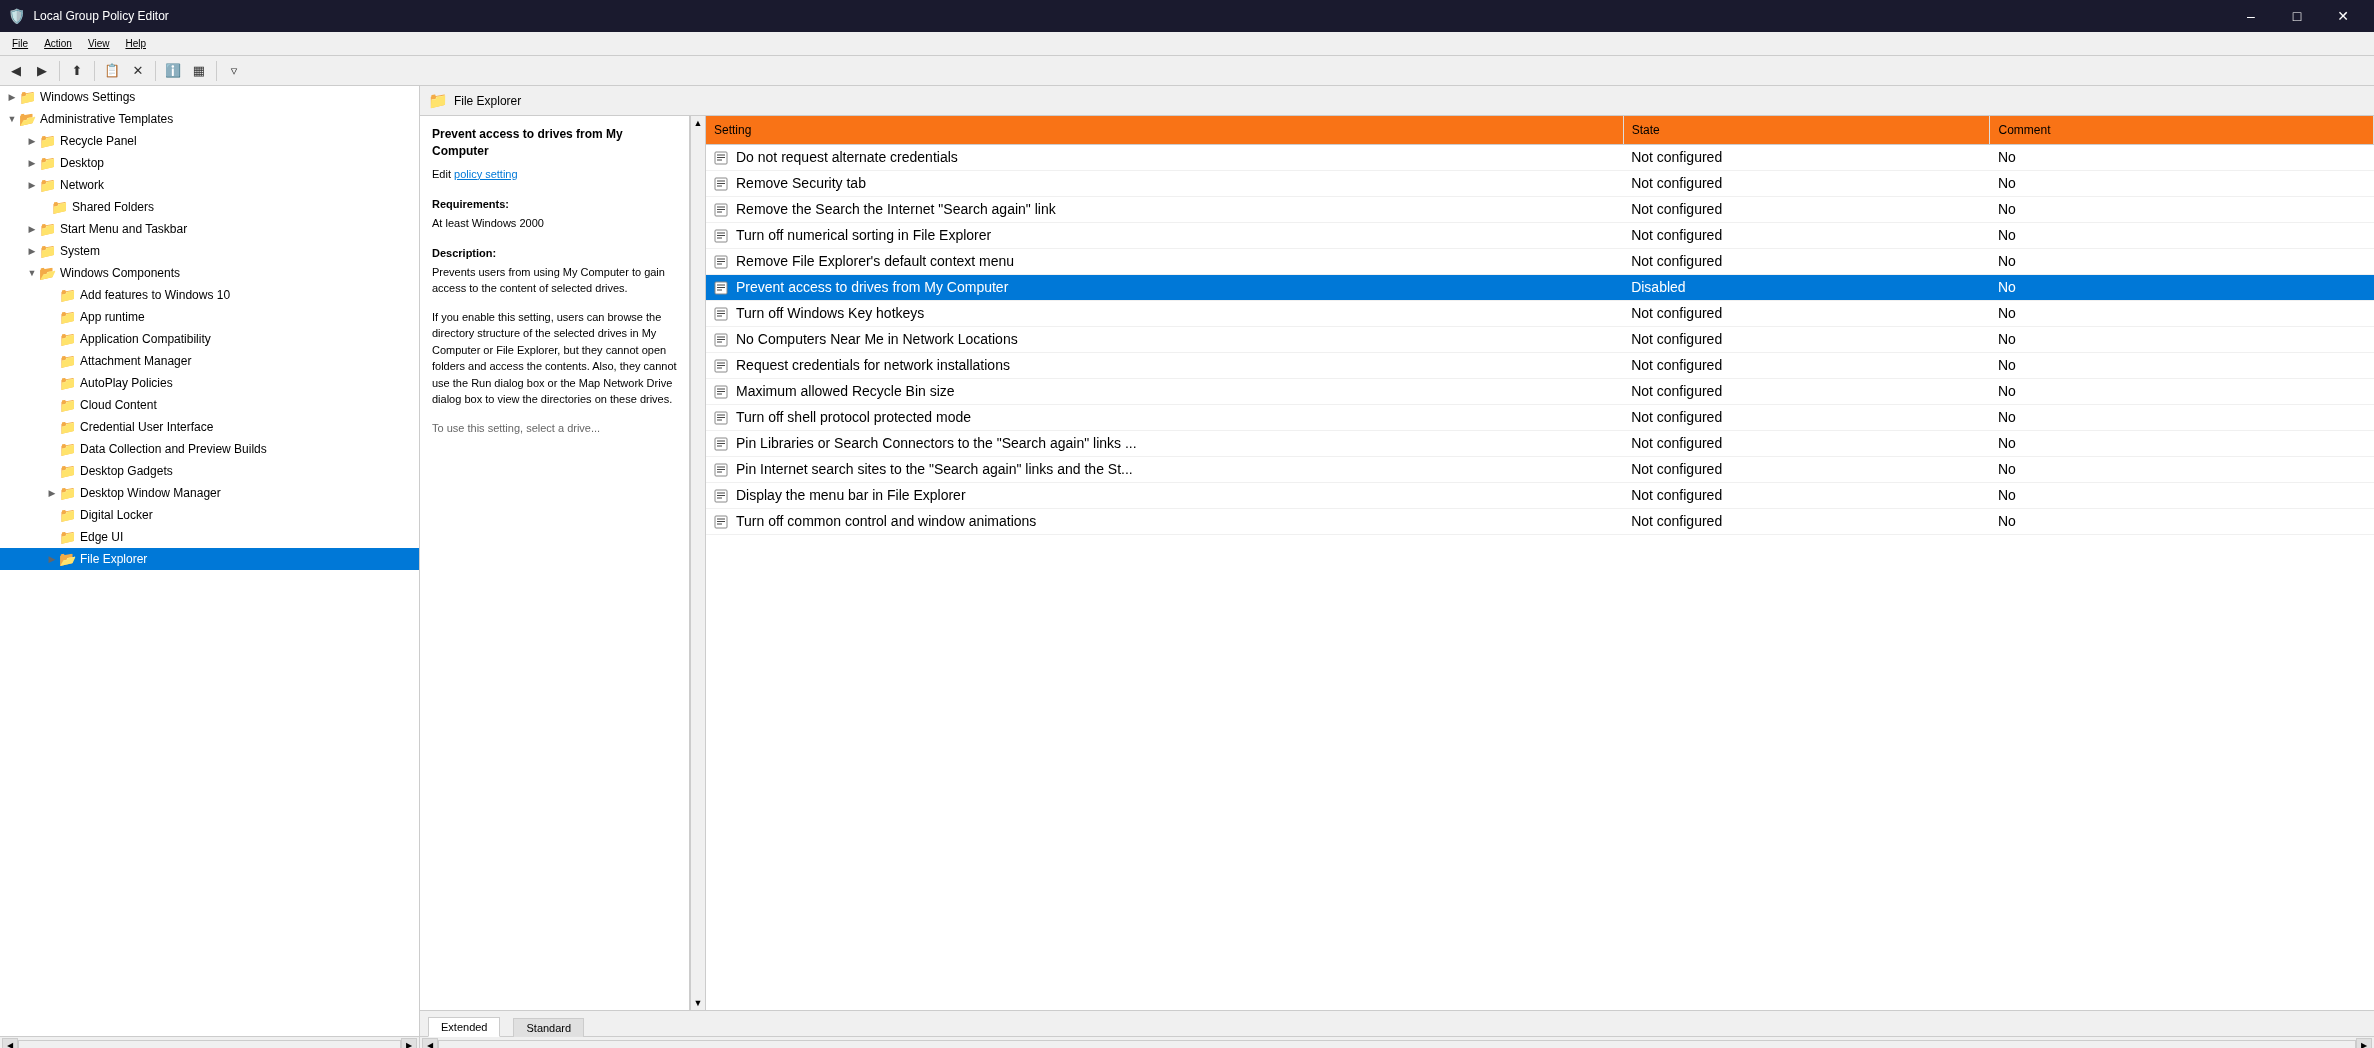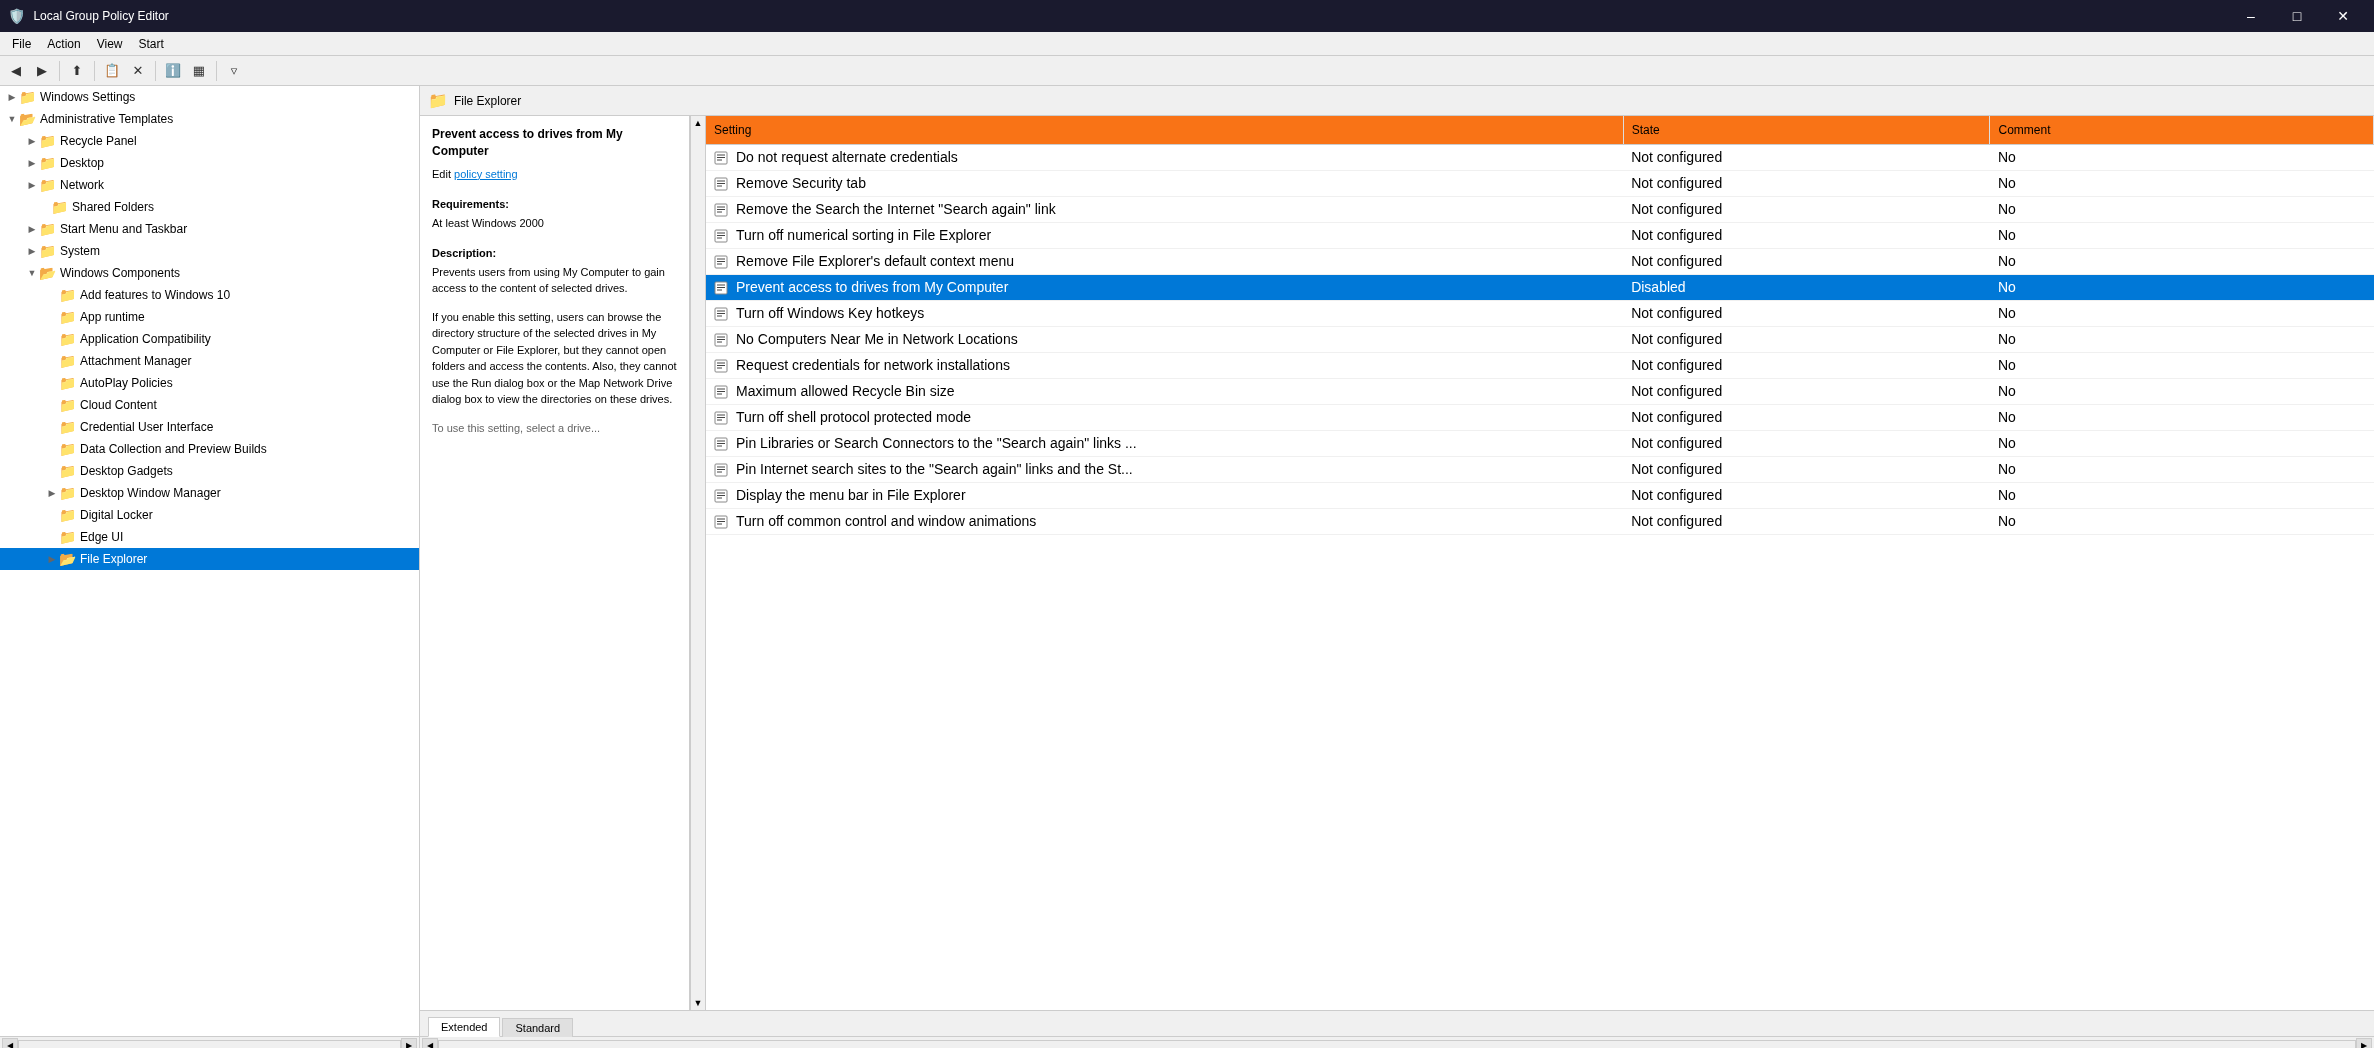--- a/index.html
+++ b/index.html
@@ -28,21 +28,22 @@
       background: #f0f0f0;
       border-bottom: 1px solid #ccc;
       display: flex;
       align-items: center;
       height: 24px;
       padding: 0 4px;
     }
     .menu-item {
       padding: 2px 8px;
       cursor: pointer;
-      font-size: 12px;
+      font-size: 10px;
+      text-decoration: underline;
     }
 
     
     .toolbar {
       background: #f0f0f0;
       border-bottom: 1px solid #ccc;
       display: flex;
       align-items: center;
       height: 30px;
       padding: 0 4px;
@@ -211,21 +212,21 @@
       background: #f0f0f0;
       padding-left: 8px;
     }
     .tab {
       padding: 3px 12px;
       border: 1px solid #ccc;
       border-bottom: none;
       background: #e0e0e0;
       cursor: pointer;
       font-size: 11px;
-      margin-right: 2px;
+      margin-right: 13px;
       position: relative;
       top: 1px;
     }
     .tab.active {
       background: white;
       border-bottom: 1px solid white;
       z-index: 1;
     }
 
     
@@ -268,21 +269,21 @@
     <button class="title-bar-btn">–</button>
     <button class="title-bar-btn">□</button>
     <button class="title-bar-btn close">✕</button>
   </div>
 </div>
 
 <div class="menu-bar">
   <span class="menu-item">File</span>
   <span class="menu-item">Action</span>
   <span class="menu-item">View</span>
-  <span class="menu-item">Start</span>
+  <span class="menu-item">Help</span>
 </div>
 
 <div class="toolbar">
   <button class="toolbar-btn">◀</button>
   <button class="toolbar-btn">▶</button>
   <div class="toolbar-separator"></div>
   <button class="toolbar-btn">⬆</button>
   <div class="toolbar-separator"></div>
   <button class="toolbar-btn">📋</button>
   <button class="toolbar-btn">✕</button>

